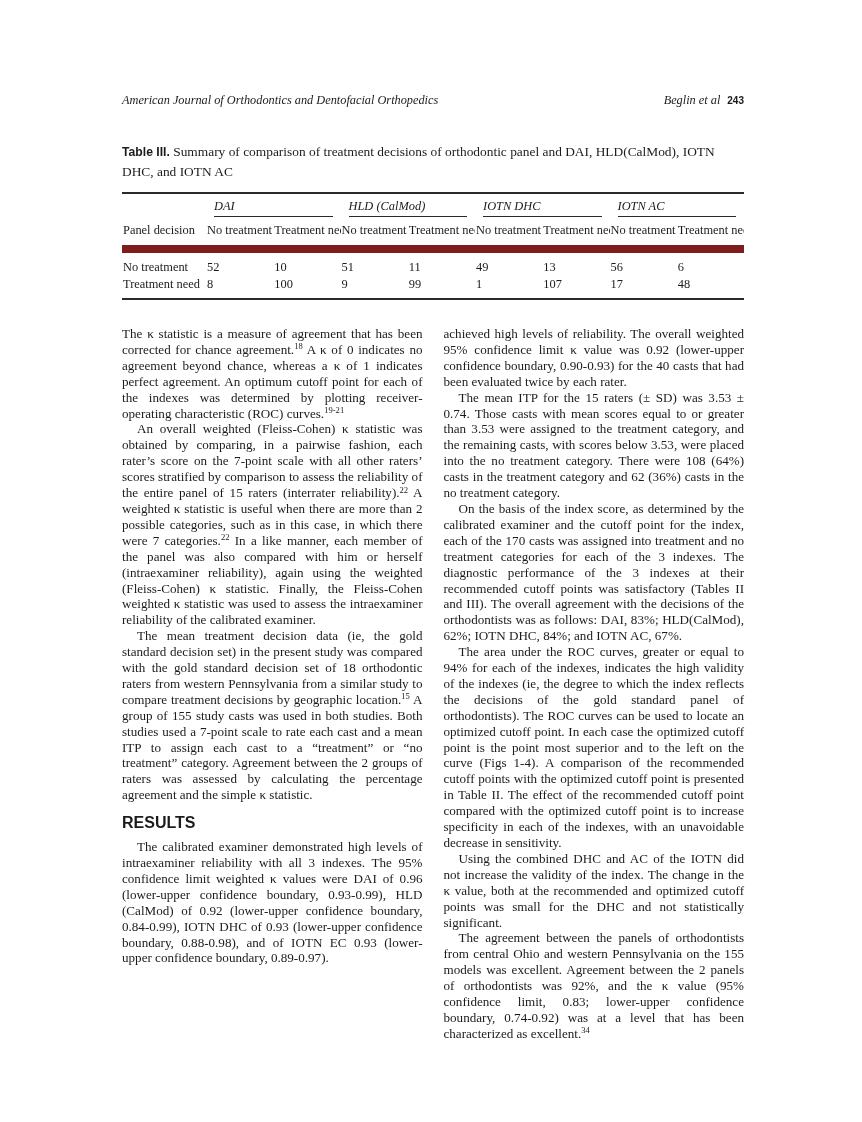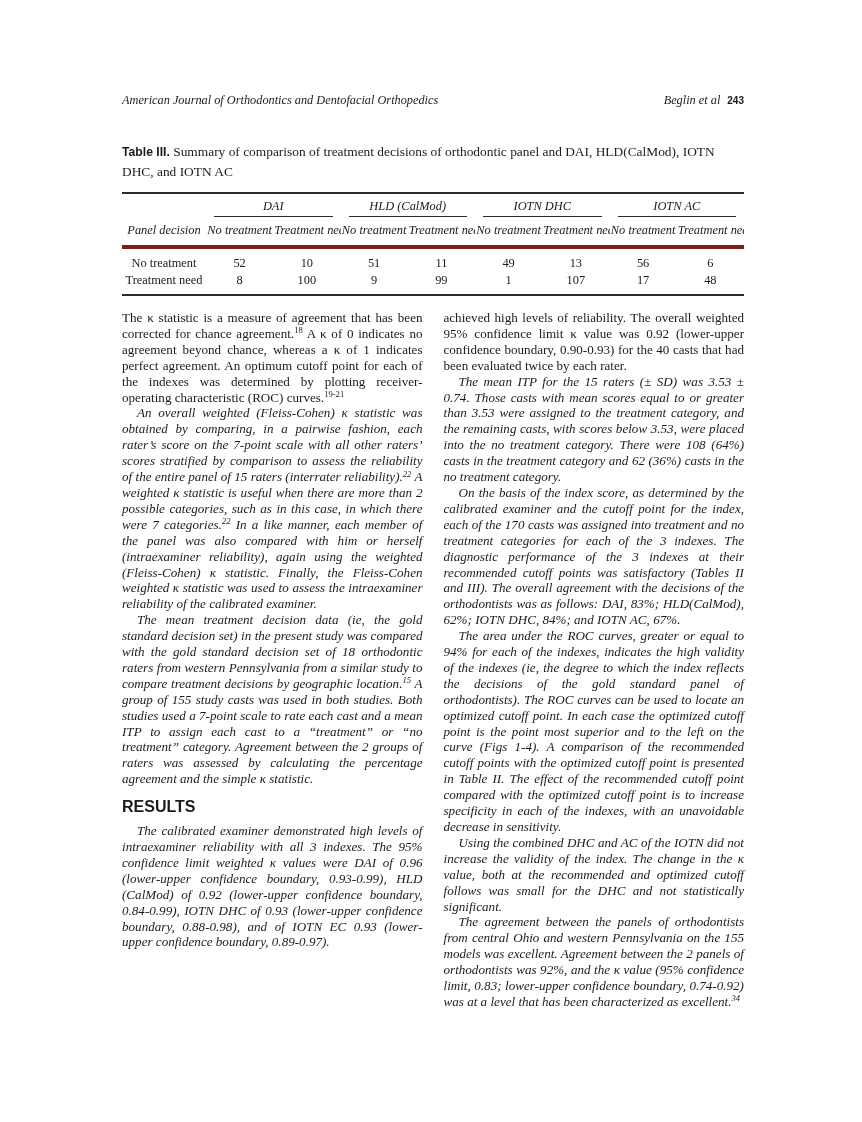--- a/index.html
+++ b/index.html
@@ -54,58 +54,57 @@
     border-collapse: collapse;
     table-layout: fixed;
     font-size: 12.4px;
     border-top: 2px solid #2b2b2b;
     border-bottom: 2px solid #2b2b2b;
   }
   table.tbl col.c-stub { width: 84px; }
   table.tbl th, table.tbl td {
     font-weight: normal;
     padding: 0 1px;
-    text-align: center;
+    text-align: left;
     white-space: nowrap;
     overflow: hidden;
   }
   tr.grp-row th { padding-top: 5px; }
   tr.grp-row .grp {
     font-style: italic;
     margin: 0 7px;
     padding-bottom: 2px;
     border-bottom: 1.4px solid #2b2b2b;
   }
   tr.sub-row th {
-    font-style: italic;
     padding: 6px 1px 7px;
-    border-bottom: 4px solid #7f1d1d;
+    border-bottom: 8px solid #7f1d1d;
   }
   th.stub, td.stub { text-align: left; }
   tr.sub-row th.stub { vertical-align: bottom; }
   tbody tr.data-row td { padding-top: 2px; line-height: 14.5px; }
   tbody tr.data-row:first-child td { padding-top: 7px; }
   tbody tr.data-row:last-child td { padding-bottom: 7px; }
   
   .cols {
     display: flex;
     gap: 21px;
-    margin-top: 14px;
+    margin-top: 26px;
   }
   .col {
     flex: 1;
     min-width: 0;
     text-align: justify;
     font-size: 13.1px;
     line-height: 15.9px;
     hyphens: auto;
     -webkit-hyphens: auto;
   }
   .body-p { margin: 0; }
-  .body-p.ind { text-indent: 15px; font-style: italic; }
+  .body-p.ind { text-indent: 15px; }
   .sec-head {
     font-family: "Liberation Sans", sans-serif;
     font-weight: bold;
     font-size: 16px;
     text-align: left;
     margin: 12px 0 8px;
   }
   sup {
     font-size: 8.6px;
     line-height: 0;
@@ -207,18 +206,18 @@
         <p class="body-p ind">An overall weighted (Fleiss-Cohen) κ statistic was obtained by comparing, in a pairwise fashion, each rater’s score on the 7-point scale with all other raters’ scores stratified by comparison to assess the reliability of the entire panel of 15 raters (interrater reliability).<sup>22</sup> A weighted κ statistic is useful when there are more than 2 possible categories, such as in this case, in which there were 7 categories.<sup>22</sup> In a like manner, each member of the panel was also compared with him or herself (intraexaminer reliability), again using the weighted (Fleiss-Cohen) κ statistic. Finally, the Fleiss-Cohen weighted κ statistic was used to assess the intraexaminer reliability of the calibrated examiner.</p>
         <p class="body-p ind">The mean treatment decision data (ie, the gold standard decision set) in the present study was compared with the gold standard decision set of 18 orthodontic raters from western Pennsylvania from a similar study to compare treatment decisions by geographic location.<sup>15</sup> A group of 155 study casts was used in both studies. Both studies used a 7-point scale to rate each cast and a mean ITP to assign each cast to a “treatment” or “no treatment” category. Agreement between the 2 groups of raters was assessed by calculating the percentage agreement and the simple κ statistic.</p>
         <h2 class="sec-head">RESULTS</h2>
         <p class="body-p ind">The calibrated examiner demonstrated high levels of intraexaminer reliability with all 3 indexes. The 95% confidence limit weighted κ values were DAI of 0.96 (lower-upper confidence boundary, 0.93-0.99), HLD (CalMod) of 0.92 (lower-upper confidence boundary, 0.84-0.99), IOTN DHC of 0.93 (lower-upper confidence boundary, 0.88-0.98), and of IOTN EC 0.93 (lower-upper confidence boundary, 0.89-0.97).</p>
       </div>
     <div class="col">
         <p class="body-p">achieved high levels of reliability. The overall weighted 95% confidence limit κ value was 0.92 (lower-upper confidence boundary, 0.90-0.93) for the 40 casts that had been evaluated twice by each rater.</p>
         <p class="body-p ind">The mean ITP for the 15 raters (± SD) was 3.53 ± 0.74. Those casts with mean scores equal to or greater than 3.53 were assigned to the treatment category, and the remaining casts, with scores below 3.53, were placed into the no treatment category. There were 108 (64%) casts in the treatment category and 62 (36%) casts in the no treatment category.</p>
         <p class="body-p ind">On the basis of the index score, as determined by the calibrated examiner and the cutoff point for the index, each of the 170 casts was assigned into treatment and no treatment categories for each of the 3 indexes. The diagnostic performance of the 3 indexes at their recommended cutoff points was satisfactory (Tables II and III). The overall agreement with the decisions of the orthodontists was as follows: DAI, 83%; HLD(CalMod), 62%; IOTN DHC, 84%; and IOTN AC, 67%.</p>
         <p class="body-p ind">The area under the ROC curves, greater or equal to 94% for each of the indexes, indicates the high validity of the indexes (ie, the degree to which the index reflects the decisions of the gold standard panel of orthodontists). The ROC curves can be used to locate an optimized cutoff point. In each case the optimized cutoff point is the point most superior and to the left on the curve (Figs 1-4). A comparison of the recommended cutoff points with the optimized cutoff point is presented in Table II. The effect of the recommended cutoff point compared with the optimized cutoff point is to increase specificity in each of the indexes, with an unavoidable decrease in sensitivity.</p>
-        <p class="body-p ind">Using the combined DHC and AC of the IOTN did not increase the validity of the index. The change in the κ value, both at the recommended and optimized cutoff follows was small for the DHC and not statistically significant.</p>
+        <p class="body-p ind">Using the combined DHC and AC of the IOTN did not increase the validity of the index. The change in the κ value, both at the recommended and optimized cutoff points was small for the DHC and not statistically significant.</p>
         <p class="body-p ind">The agreement between the panels of orthodontists from central Ohio and western Pennsylvania on the 155 models was excellent. Agreement between the 2 panels of orthodontists was 92%, and the κ value (95% confidence limit, 0.83; lower-upper confidence boundary, 0.74-0.92) was at a level that has been characterized as excellent.<sup>34</sup></p>
       </div>
   </main>
 
 </div>
 
 </body></html>

